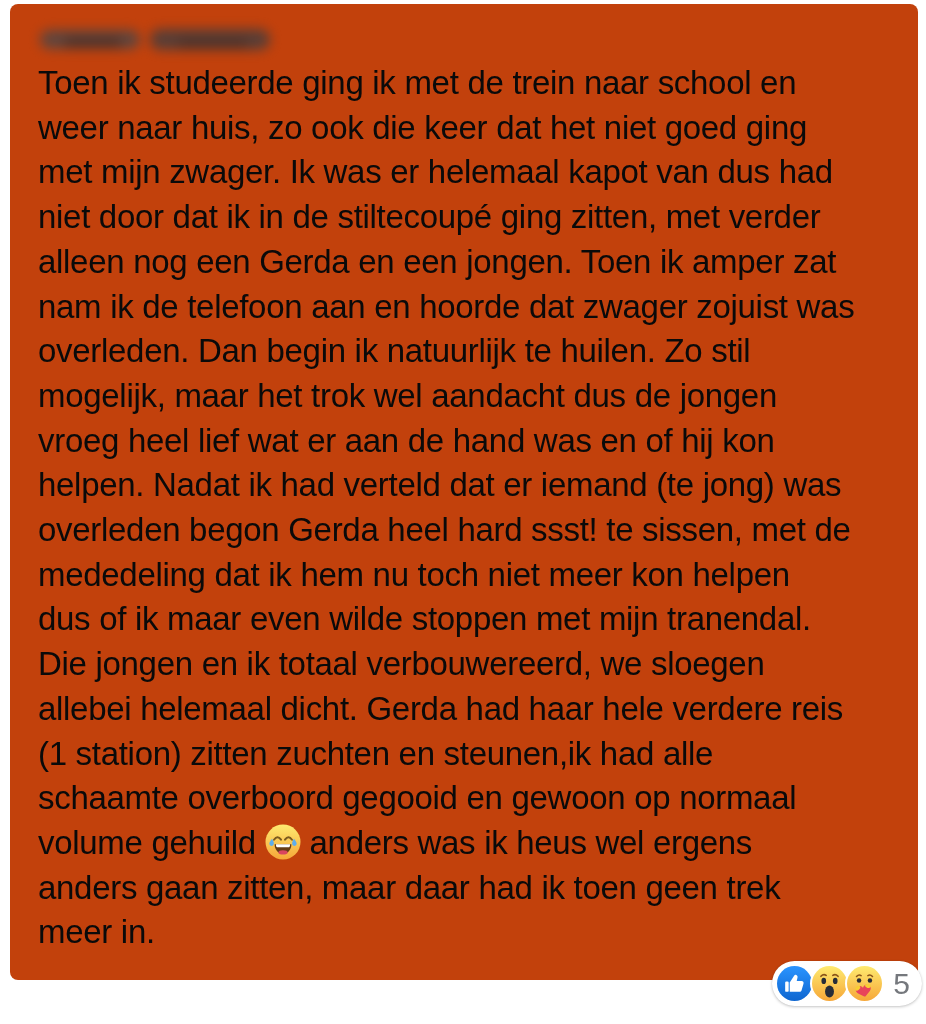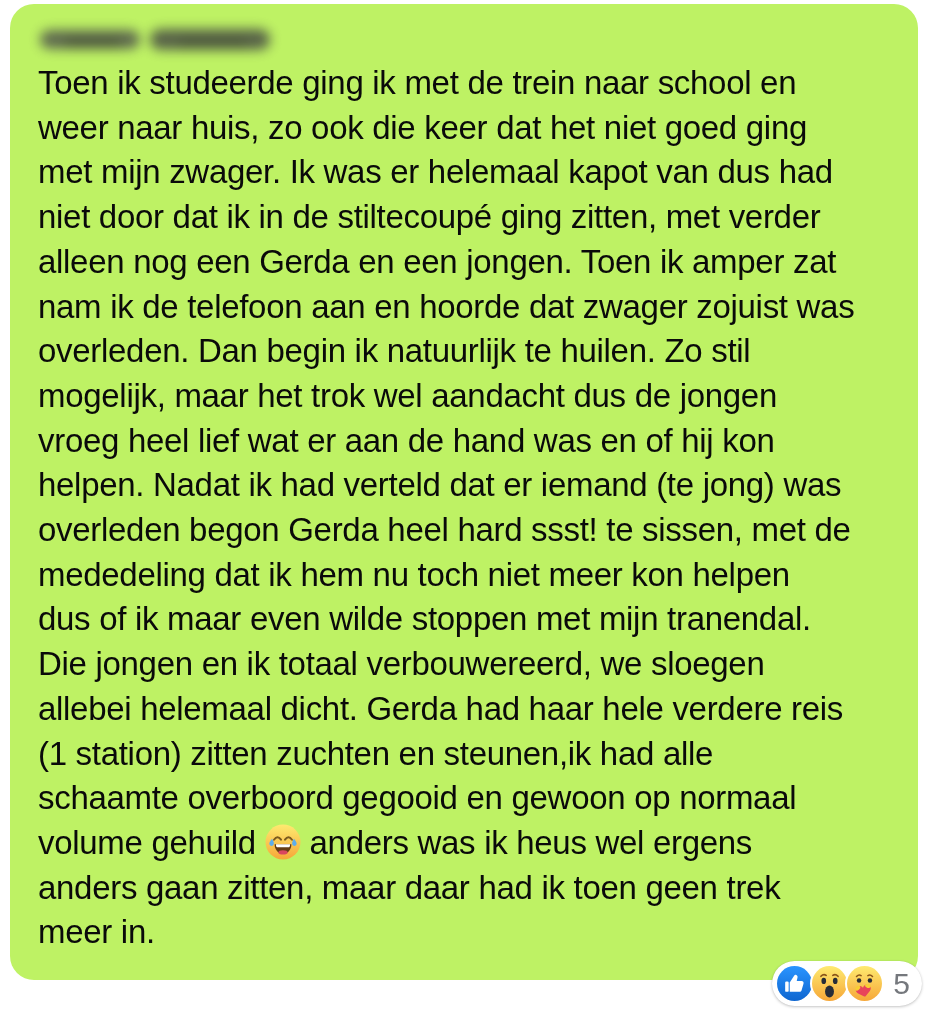--- a/index.html
+++ b/index.html
@@ -11,22 +11,22 @@
     background: #ffffff;
     overflow: hidden;
     font-family: "Liberation Sans", sans-serif;
   }
   .bubble {
     position: absolute;
     left: 10px;
     top: 4px;
     width: 908px;
     height: 976px;
-    background: #bef264;
-    border-radius: 24px;
+    background: #c2410c;
+    border-radius: 8px;
     padding: 20px 28px 0 28px;
   }
   .username-blur {
     position: relative;
     width: 240px;
     height: 36px;
     filter: blur(6px);
     opacity: 0.78;
   }
   .username-blur .blob { position: absolute; background: #46464a; border-radius: 10px; }

